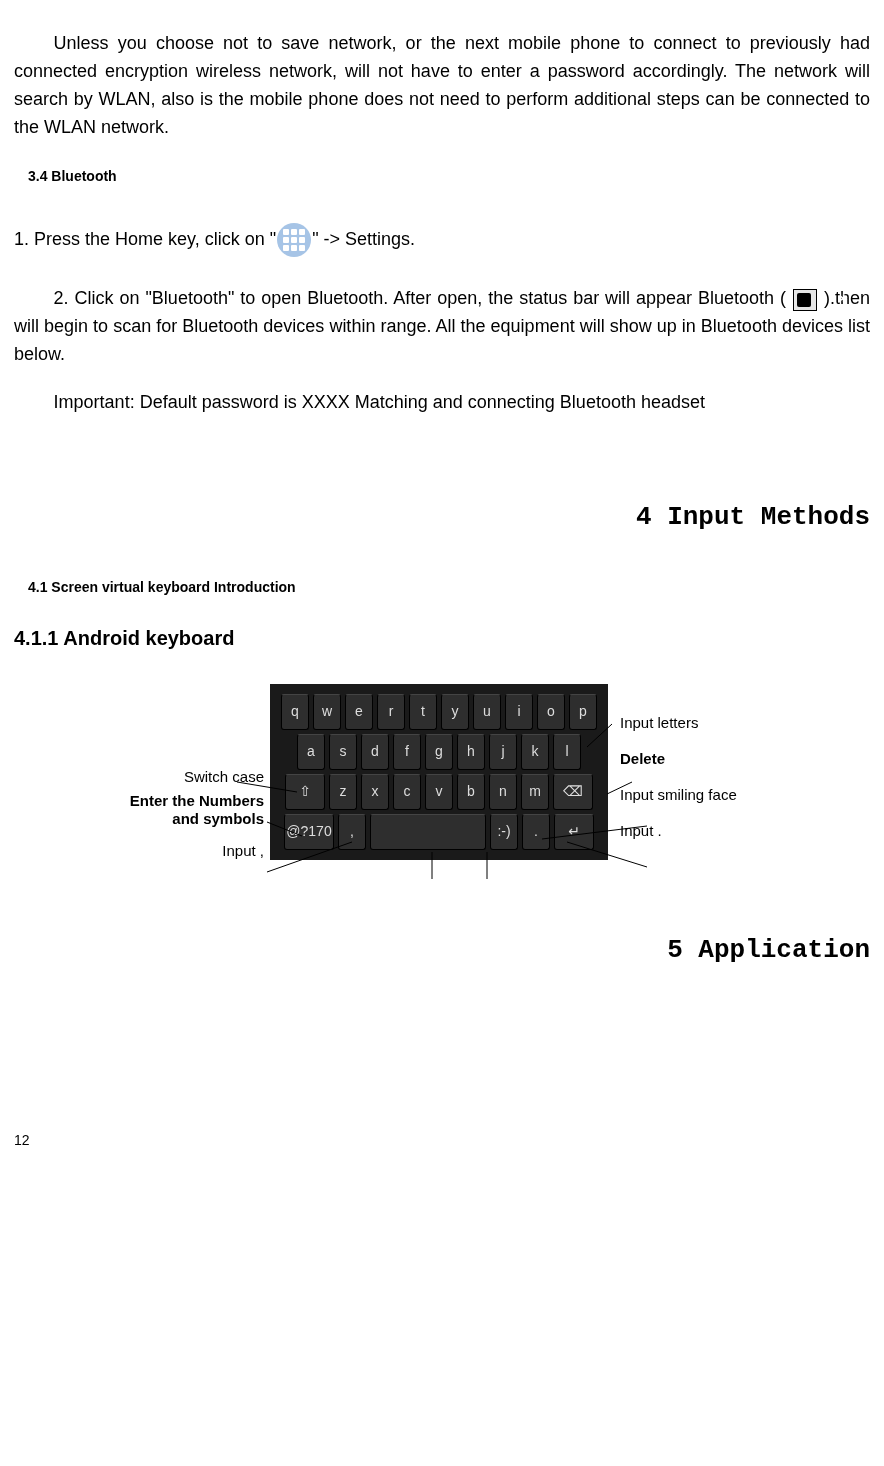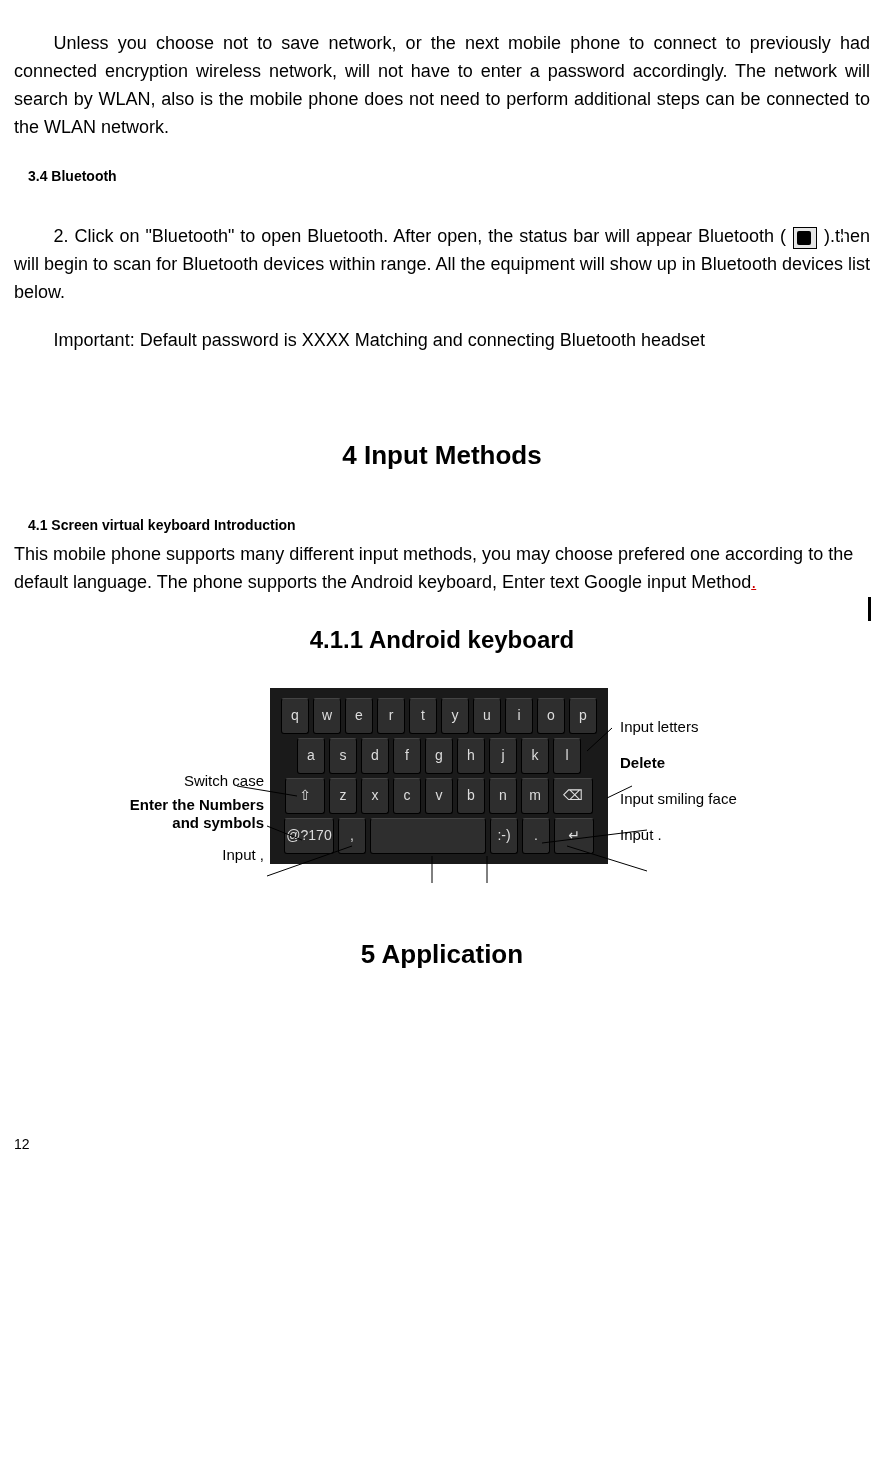--- a/index.html
+++ b/index.html
@@ -9,22 +9,22 @@
     color: #000;
     margin: 0;
     padding: 10px 14px 10px 14px;
     width: 884px;
     box-sizing: border-box;
     background: #fff;
   }
   .para { margin: 0; text-align: justify; }
   .indent { text-indent: 2.2em; margin-top: 20px; }
   h2.sec { font-size: 14px; font-weight: bold; margin: 24px 0 36px 14px; }
-  h1.chap { font-size: 26px; font-weight: bold; margin: 80px 0 40px 0; text-align: center; }
-  h3.sub { font-size: 24px; font-weight: bold; margin: 10px 0 6px 0; text-align: center; }
+  h1.chap { font-size: 26px; font-weight: bold; margin: 80px 0 40px 0; text-align: right; font-family: Liberation Mono, monospace; }
+  h3.sub { font-size: 20px; font-weight: bold; margin: 10px 0 6px 0; }
   .red-underline { color: #c00; text-decoration: underline; }
 
   .icon-box-apps {
     display: inline-block; width: 34px; height: 34px; vertical-align: middle;
     border-radius: 50%; background: #a6c4e6; position: relative; margin: 0 1px;
   }
   .icon-box-apps::before {
     content: ""; position: absolute; left: 6px; top: 6px; width: 6px; height: 6px;
     background: #fff; border-radius: 1px;
     box-shadow: 8px 0 #fff, 16px 0 #fff,
@@ -89,37 +89,34 @@
   .page-num { margin-top: 160px; font-size: 14px; }
 </style>
 </head>
 <body>
 <div class="page-wrap">
 
 <p class="para indent">Unless you choose not to save network, or the next mobile phone to connect to previously had connected encryption wireless network, will not have to enter a password accordingly. The network will search by WLAN, also is the mobile phone does not need to perform additional steps can be connected to the WLAN network.</p>
 
 <h2 class="sec">3.4    Bluetooth</h2>
 
+<p class="para">
+<span>1. Press the Home key, click on "</span><span class="icon-box-apps"></span><span>" -&gt; Settings.</span>
+</p>
 
 <p class="para indent" style="margin-top:28px;">
 <span>2. Click on "Bluetooth" to open Bluetooth. After open, the status bar will appear Bluetooth ( </span><span class="icon-box-bt"></span><span> ).then will begin to scan for Bluetooth devices within range. All the equipment will show up in Bluetooth devices list below.</span>
 </p>
 
 <p class="para indent">Important:    Default password is XXXX Matching and connecting Bluetooth headset</p>
 
 <h1 class="chap">4    Input Methods</h1>
 
 <h2 class="sec" style="margin:0 0 4px 14px;">4.1    Screen virtual keyboard Introduction</h2>
 
-<div style="position:relative;">
-<p class="para" style="text-align:left;">
-<span>This mobile phone supports many different input methods, you may choose prefered one according to the default language. The phone supports the Android keyboard, Enter text Google input Method</span><span class="red-underline">.</span>
-</p>
-<span class="side-marker" style="top:56px;"></span>
-</div>
 
 <h3 class="sub" style="margin-top:24px;">4.1.1    Android keyboard</h3>
 
 <div class="kb-wrap">
   <svg class="connector" width="650" height="235">
     <g stroke="#000" stroke-width="1" fill="none">
 
       <line x1="470" y1="63" x2="495" y2="40"></line>
 
       <line x1="490" y1="110" x2="515" y2="98"></line>

